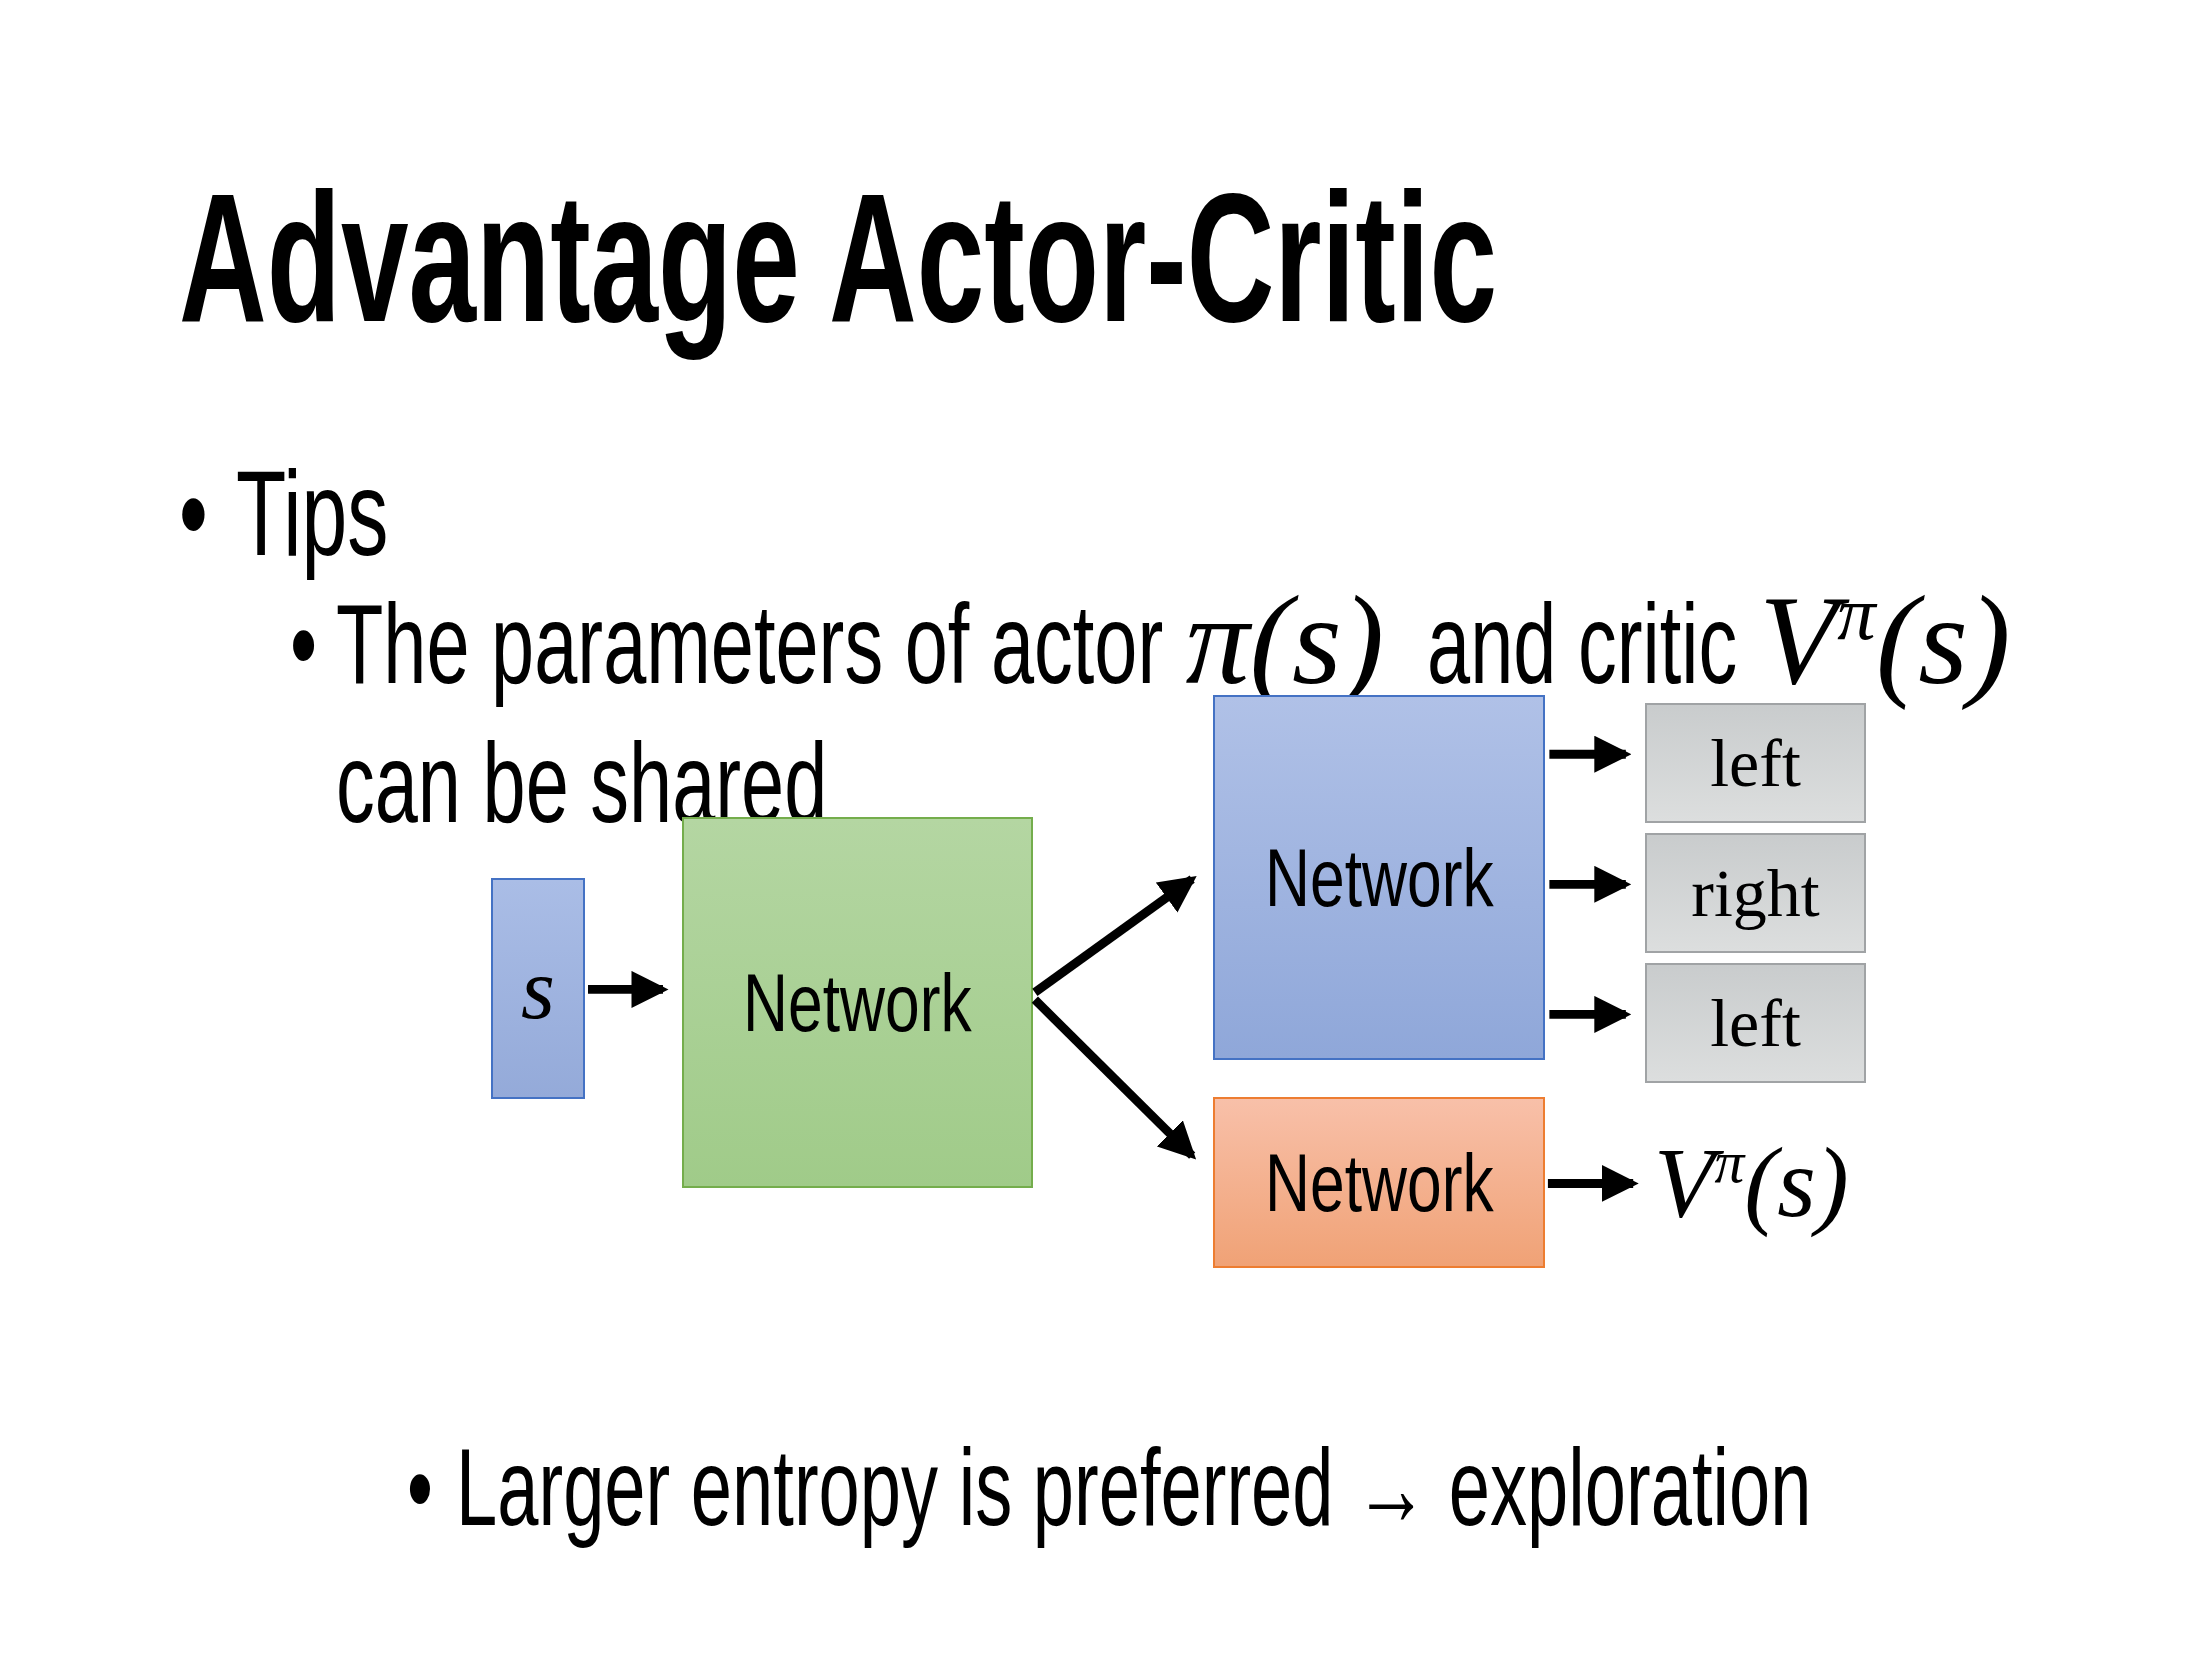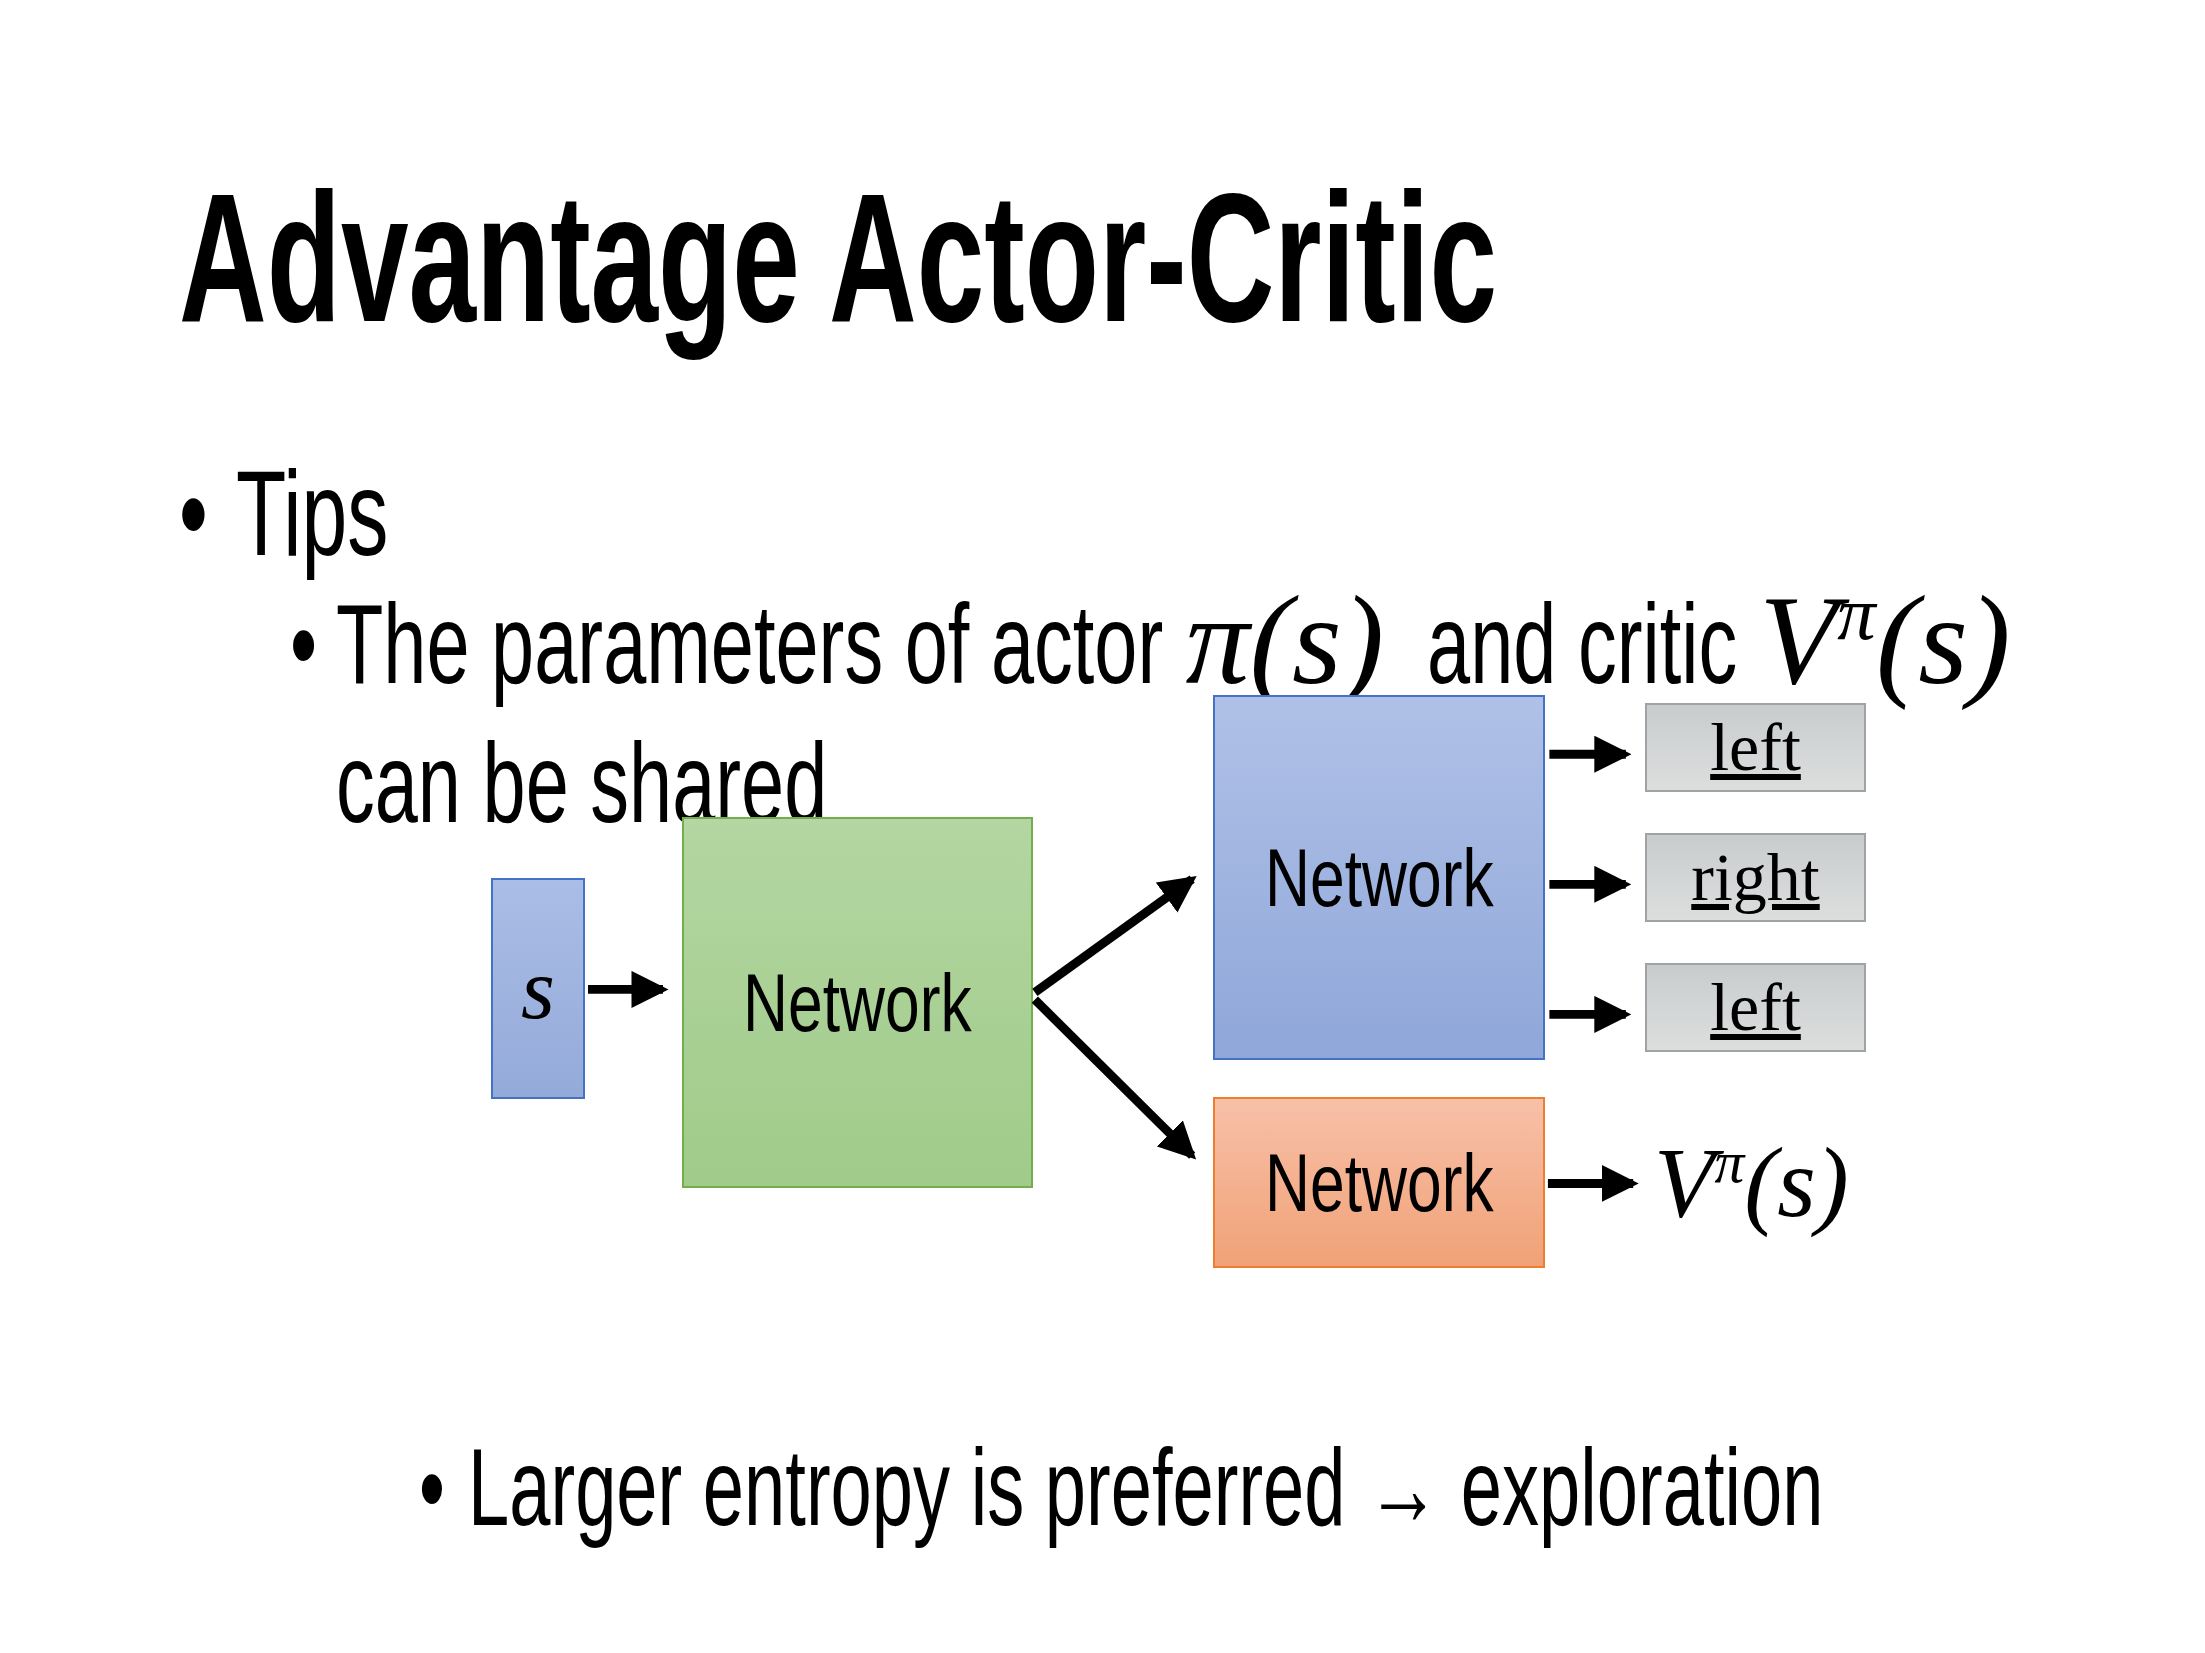--- a/index.html
+++ b/index.html
@@ -11,41 +11,41 @@
   .sq{display:inline-block;transform-origin:0 62%;white-space:pre;}
   .ttl{--sqk:0.66;}
 
   .title{left:179px;top:156px;font-size:184px;line-height:1.1;font-weight:bold;}
 
   .line{line-height:1.2;}
   .l-tips{left:179px;top:441px;font-size:121px;}
   .l-sub1{left:290px;top:565px;font-size:114px;line-height:1.18;}
   .l-sub1 .cont{padding-left:46px;}
   .l-sub2{left:290px;top:1298px;font-size:114px;}
-  .l-sub3{left:407px;top:1422px;font-size:109px;margin-left:12px;}
+  .l-sub3{left:407px;top:1422px;font-size:109px;}
 
   .gap{display:inline-block;}
   .g38{width:28px;} .g26{width:19px;} .g32{width:23.5px;}
 
   .math{font-family:"Liberation Serif","DejaVu Serif",serif;font-style:italic;
         font-size:1.12em;white-space:pre;}
   .math sup{font-size:0.6em;vertical-align:super;line-height:0;}
 
   
   .box{display:flex;align-items:center;justify-content:center;box-sizing:border-box;}
   .state-box{left:491px;top:878px;width:94px;height:221px;
              background:linear-gradient(180deg,#aabde6,#94aad9);border:2.2px solid #4472c4;}
   .shared-box{left:682px;top:817px;width:351px;height:371px;
              background:linear-gradient(180deg,#b4d6a2,#a0cb89);border:2.2px solid #74ad4c;}
   .actor-box{left:1213px;top:695px;width:332px;height:365px;
              background:linear-gradient(180deg,#b0c1e7,#8fa7d9);border:2.2px solid #4472c4;}
   .critic-box{left:1213px;top:1097px;width:332px;height:171px;
              background:linear-gradient(180deg,#f8c0a9,#f0a276);border:2.2px solid #ed7d31;}
-  .action-box{left:1645px;width:221px;height:89px;
-             background:linear-gradient(180deg,#c9cccd,#dcdede);border:2.2px solid #a0a3a5;text-decoration:underline;}
+  .action-box{left:1645px;width:221px;height:120px;
+             background:linear-gradient(180deg,#c9cccd,#dcdede);border:2.2px solid #a0a3a5;}
   .act-left{top:703px;} .act-right{top:833px;} .act-fire{top:963px;}
 
   .netlbl{display:inline-block;font-size:82px;transform:scaleX(0.76);white-space:pre;}
   .mathlbl{font-family:"Liberation Serif","DejaVu Serif",serif;font-style:italic;font-size:87px;}
   .actlbl{font-family:"Liberation Serif","DejaVu Serif",serif;font-size:68px;}
 
   .value{left:1654px;top:1123px;font-size:99px;line-height:1.2;}
   .value .math{font-size:1em;font-style:italic;}
 
   .arrows{left:0;top:0;pointer-events:none;}

